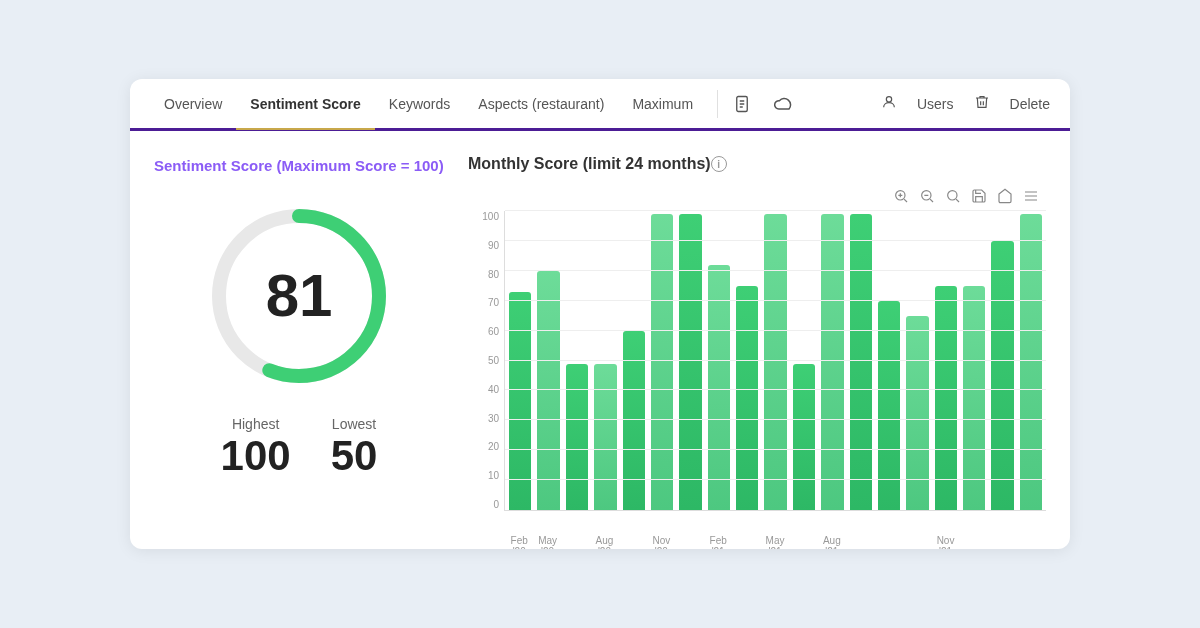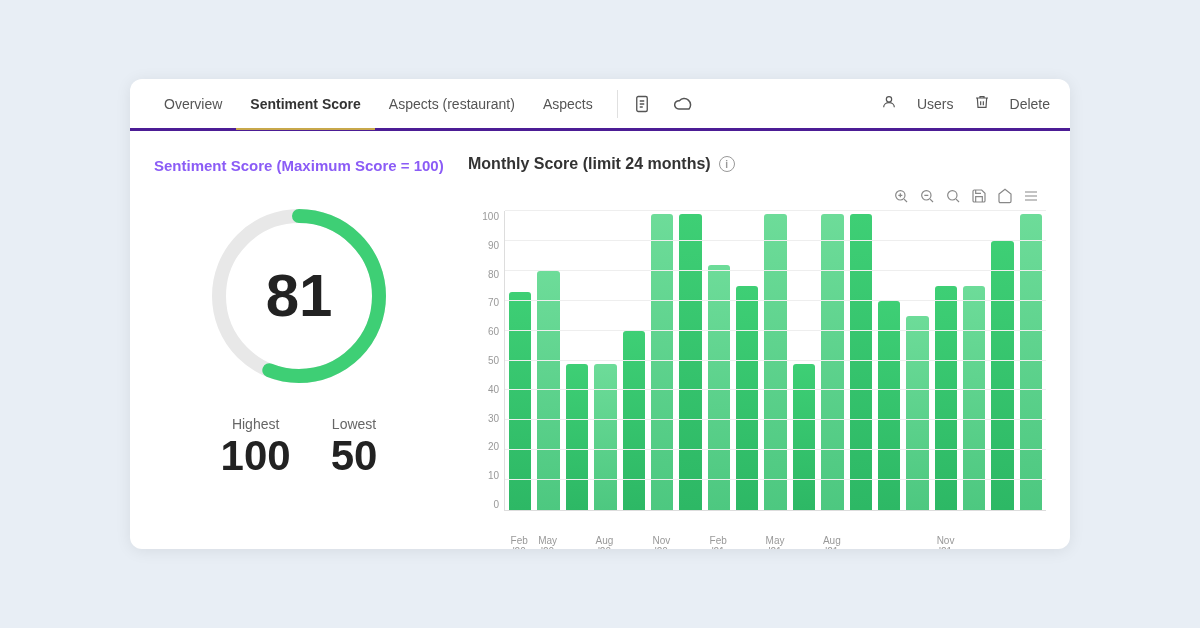--- a/index.html
+++ b/index.html
@@ -153,21 +153,20 @@
       align-items: center;
       justify-content: space-between;
       margin-bottom: 12px;
     }
     .chart-title {
       font-size: 16px;
       font-weight: 600;
       color: #333;
       display: flex;
       align-items: center;
-      gap: 8px;
     }
     .info-icon {
       width: 16px;
       height: 16px;
       border-radius: 50%;
       border: 1.5px solid #999;
       display: inline-flex;
       align-items: center;
       justify-content: center;
       font-size: 10px;
@@ -261,22 +260,23 @@
     }
   </style>
 </head>
 <body>
 
 <div class="card">
 
   <div class="tab-bar">
     <div class="tab-item">Overview</div>
     <div class="tab-item active">Sentiment Score</div>
+    <div class="tab-item">Keywords</div>
     <div class="tab-item">Aspects (restaurant)</div>
-    <div class="tab-item">Aspects</div>
+    <div class="tab-item">Maximum</div>
     <div class="tab-separator"></div>
     <div class="tab-icons">
       <div class="tab-icon-btn">
         <svg width="18" height="18" viewBox="0 0 24 24" fill="none" stroke="#555" stroke-width="1.8">
           <rect x="5" y="2" width="14" height="20" rx="2"></rect>
           <line x1="9" y1="8" x2="15" y2="8"></line>
           <line x1="9" y1="12" x2="15" y2="12"></line>
           <line x1="9" y1="16" x2="13" y2="16"></line>
         </svg>
       </div>

